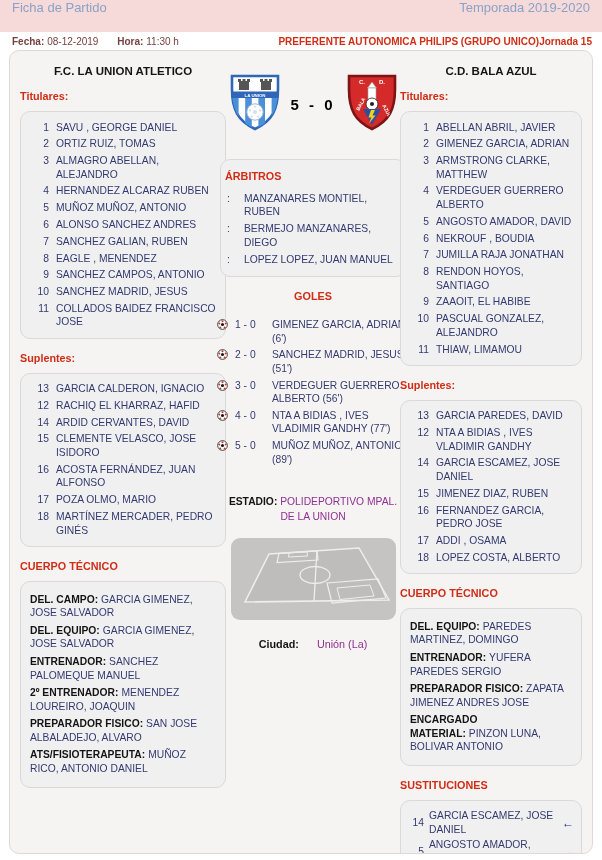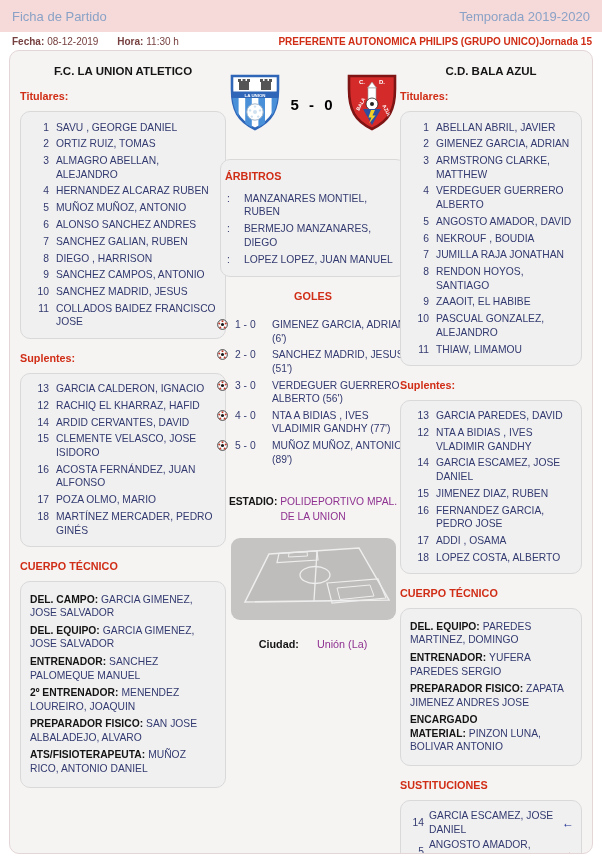--- a/index.html
+++ b/index.html
@@ -3,21 +3,21 @@
 <meta charset="utf-8">
 <style>
   :root{
     --red:#d02d16; --navy:#333a70; --maroon:#774040; --purple:#8e3190;
     --hdrblue:#8aa2c6; --pink:#f6dada; --boxbg:#f0f0f0; --boxbrd:#d9d9d9;
   }
   *{box-sizing:border-box;}
   body{margin:0;width:602px;height:860px;background:#fff;
        font-family:"Liberation Sans","DejaVu Sans",sans-serif;overflow:hidden;}
   .topbar{height:32px;background:var(--pink);display:flex;justify-content:space-between;
-          align-items:center;padding:0 12px;color:var(--hdrblue);font-size:13px;gap:44px;}
+          padding:0 12px;color:var(--hdrblue);font-size:13px;gap:44px;}
   .subbar{height:18px;display:flex;justify-content:space-between;align-items:center;
           padding:1px 10px 0 12px;font-size:10px;}
   .subbar .left{color:var(--maroon);}
   .subbar .left b{margin-right:3px;}
   .subbar .left .pair{margin-right:16px;}
   .subbar .right{color:var(--red);font-weight:bold;display:flex;}
   .main-box{margin:0 9px;height:804px;border:1px solid #e4d6d6;border-radius:10px;
             background:#f6f4f3;padding:8px 10px 10px 10px;display:flex;gap:9px;overflow:hidden;}
   .col-left{width:206px;flex:none;}
   .col-right{width:182px;flex:none;}
@@ -111,21 +111,21 @@
           <span class="pname">ALONSO SANCHEZ ANDRES</span>
         </div>
 
         <div class="player-row">
           <span class="pnum">7</span>
           <span class="pname">SANCHEZ GALIAN, RUBEN</span>
         </div>
 
         <div class="player-row">
           <span class="pnum">8</span>
-          <span class="pname">DIEGO , HARRISON</span>
+          <span class="pname">EAGLE , MENENDEZ</span>
         </div>
 
         <div class="player-row">
           <span class="pnum">9</span>
           <span class="pname">SANCHEZ CAMPOS, ANTONIO</span>
         </div>
 
         <div class="player-row">
           <span class="pnum">10</span>
           <span class="pname">SANCHEZ MADRID, JESUS</span>

